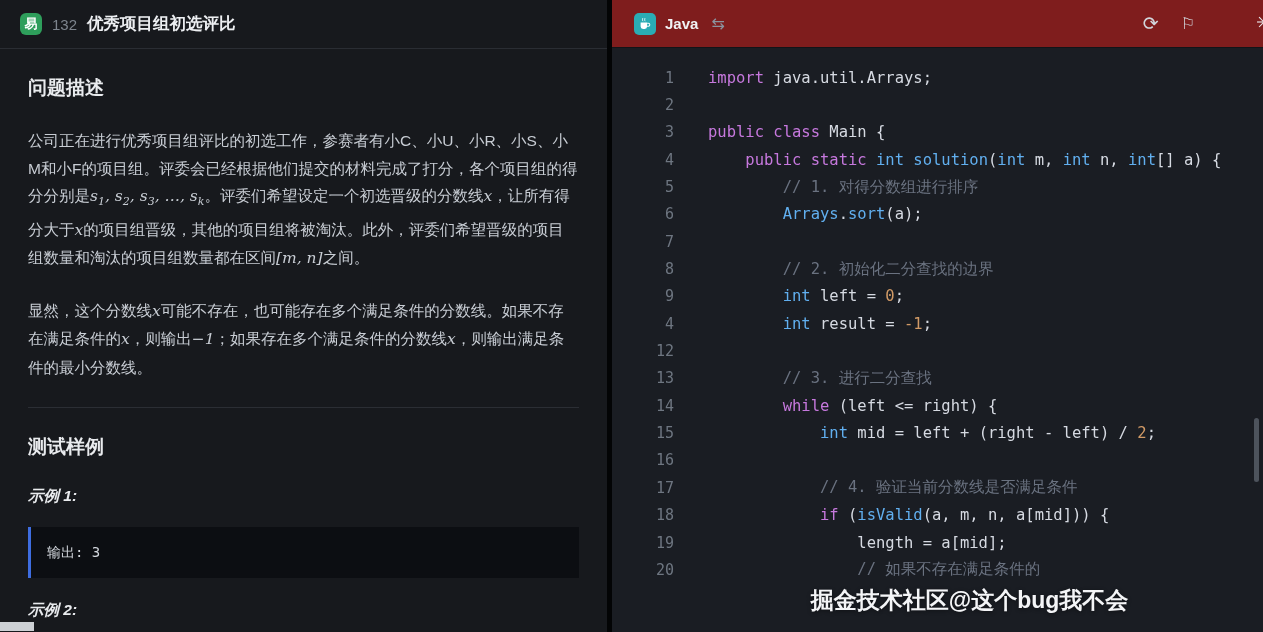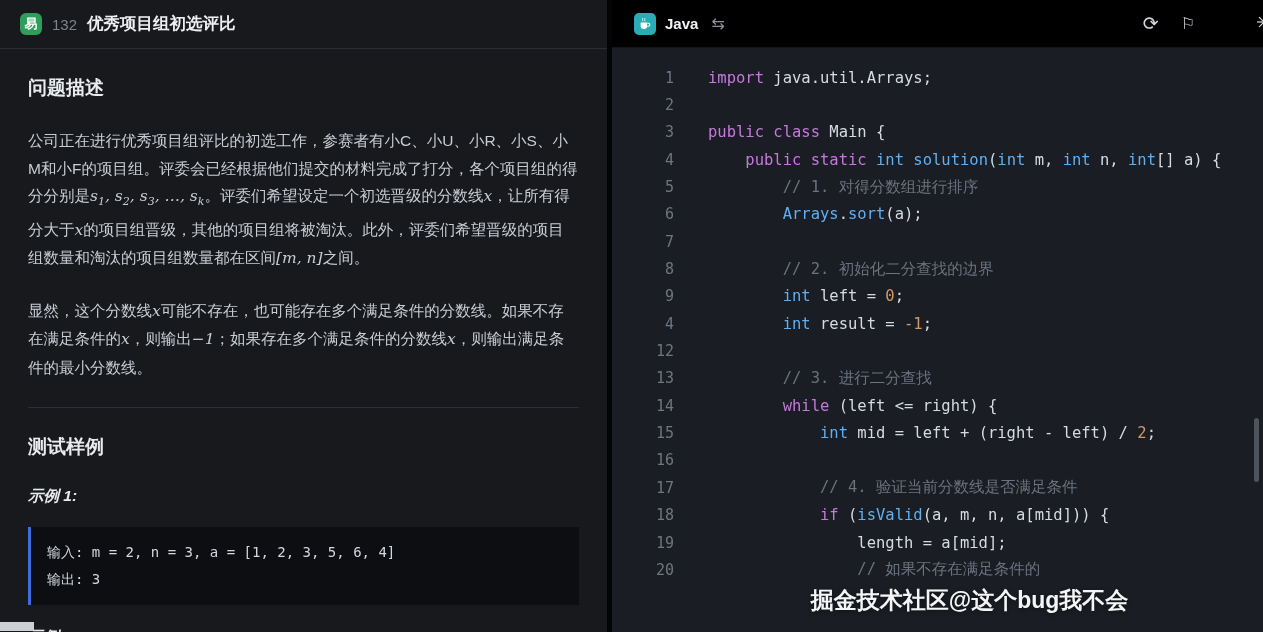--- a/index.html
+++ b/index.html
@@ -19,21 +19,21 @@
   sub.math{font-size:11px;}
   hr.sep{border:none;border-top:1px solid #2b2e34;margin:26px 0;}
   .example-label{font-style:italic;font-weight:bold;color:#e9ebee;font-size:15.5px;margin:0 0 20px;}
   .example-block{background:#0c0e12;border-left:3px solid #3e6de0;padding:12px 16px;font-family:"DejaVu Sans Mono",monospace;font-size:14px;line-height:27px;color:#d3d7dd;margin:0 0 22px;}
 
   
   .divider{width:5px;flex:none;background:#030405;}
 
   
   .right{flex:1;background:#1a1d23;position:relative;overflow:hidden;display:flex;flex-direction:column;}
-  .right-header{height:47px;flex:none;display:flex;align-items:center;padding:0 18px;background:#000000;border-bottom:1px solid #121418;position:relative;}
+  .right-header{height:47px;flex:none;display:flex;align-items:center;padding:0 18px;background:#7f1d1d;border-bottom:1px solid #121418;position:relative;}
   .lang-select{display:flex;align-items:center;gap:9px;margin-left:4px;cursor:pointer;}
   .java-icon{width:22px;height:22px;border-radius:5px;background:#2aacb4;display:flex;align-items:center;justify-content:center;flex:none;}
   .lang-label{color:#f0f2f4;font-weight:bold;font-size:15px;}
   .swap-icon{color:#8b939e;font-size:16px;margin-left:13px;cursor:pointer;}
   .spacer{flex:1;}
   .refresh-icon{color:#d2d6dc;font-size:19px;margin-right:22px;cursor:pointer;}
   .flag-icon{color:#d2d6dc;font-size:16px;margin-right:50px;cursor:pointer;}
   .partial-icon{position:absolute;right:-9px;top:11px;color:#eceef1;font-size:19px;}
 
   .editor{flex:1;padding-top:16px;font-family:"DejaVu Sans Mono",monospace;position:relative;cursor:text;}
@@ -63,21 +63,20 @@
       <span class="ptitle">优秀项目组初选评比</span>
     </header>
     <div class="left-body">
       <h2 class="section">问题描述</h2>
       <p class="para"><span>公司正在进行优秀项目组评比的初选工作，参赛者有小C、小U、小R、小S、小M和小F的项目组。评委会已经根据他们提交的材料完成了打分，各个项目组的得分分别是</span><span class="math">s</span><sub class="math">1</sub><span class="math">, </span><span class="math">s</span><sub class="math">2</sub><span class="math">, </span><span class="math">s</span><sub class="math">3</sub><span class="math">, …, </span><span class="math">s</span><sub class="math">k</sub><span>。评委们希望设定一个初选晋级的分数线</span><span class="math">x</span><span>，让所有得分大于</span><span class="math">x</span><span>的项目组晋级，其他的项目组将被淘汰。此外，评委们希望晋级的项目组数量和淘汰的项目组数量都在区间</span><span class="math">[m, n]</span><span>之间。</span></p>
       <p class="para"><span>显然，这个分数线</span><span class="math">x</span><span>可能不存在，也可能存在多个满足条件的分数线。如果不存在满足条件的</span><span class="math">x</span><span>，则输出</span><span class="math">−1</span><span>；如果存在多个满足条件的分数线</span><span class="math">x</span><span>，则输出满足条件的最小分数线。</span></p>
       <hr class="sep">
       <h2 class="section">测试样例</h2>
       <div class="example-label">示例 1:</div>
       <div class="example-block">
-        <div>输入: m = 2, n = 3, a = [1, 2, 3, 5, 6, 4]</div>
         <div>输出: 3</div>
       </div>
       <div class="example-label">示例 2:</div>
     </div>
   </section>
 
   <div class="divider"></div>
 
   <section class="right">
     <header class="right-header">

